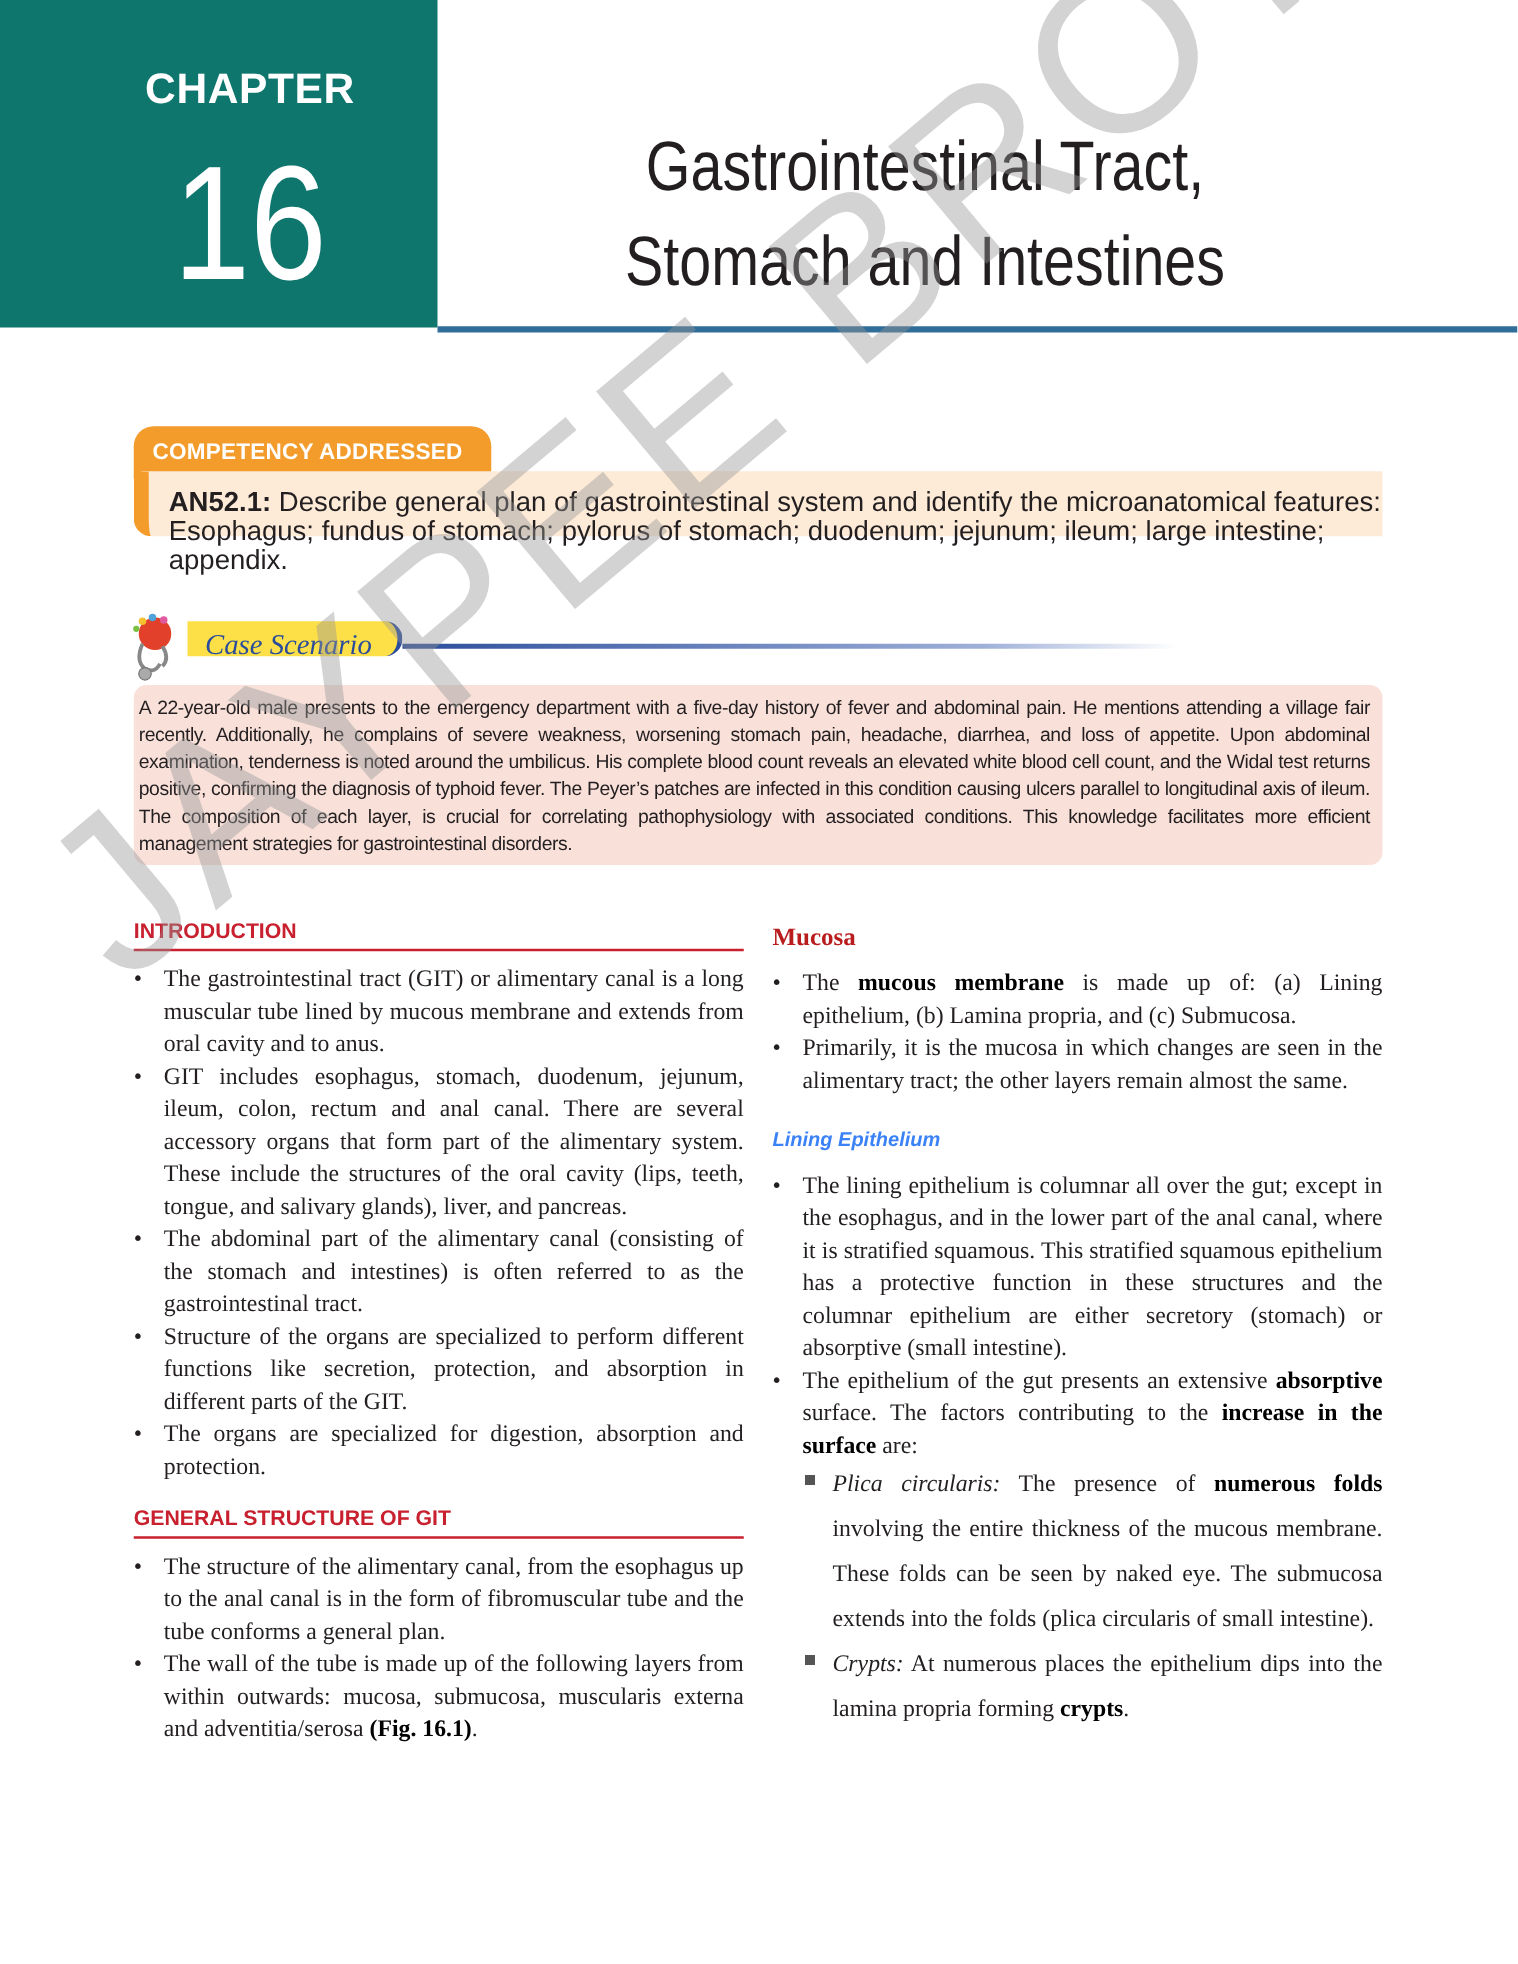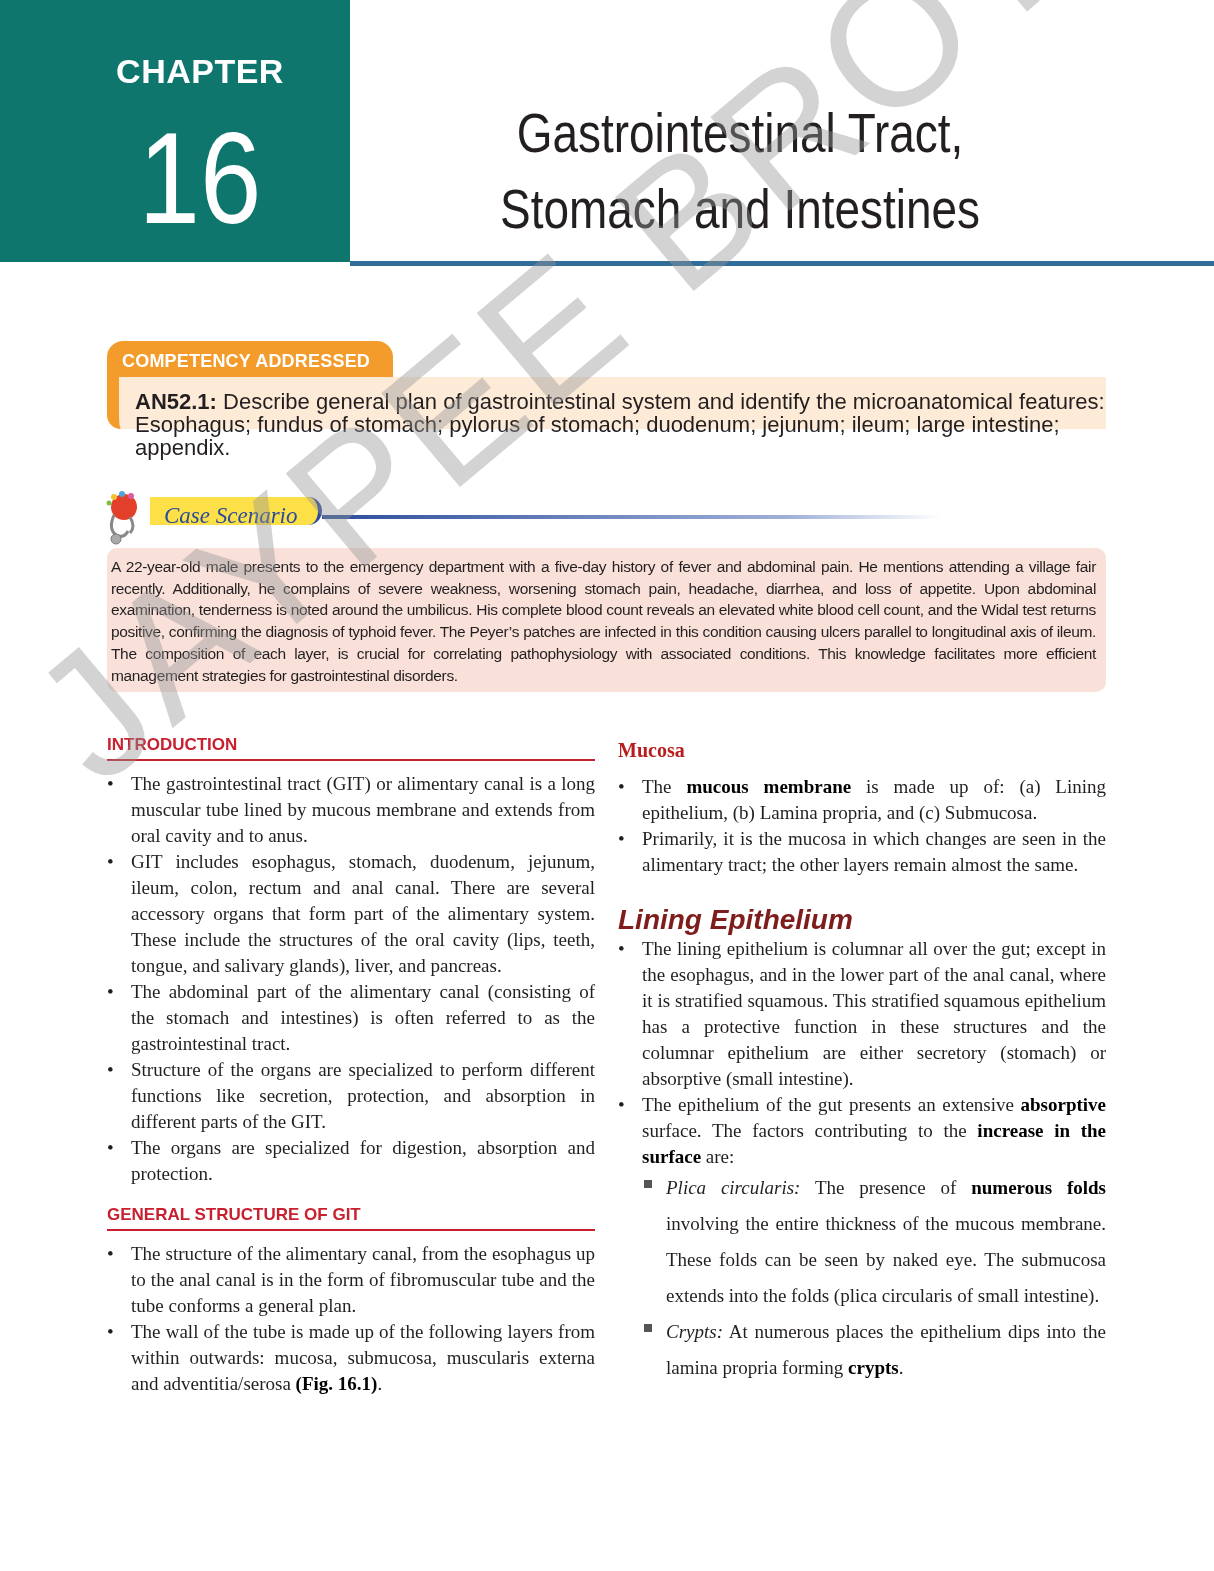--- a/index.html
+++ b/index.html
@@ -19,21 +19,21 @@
   .case-pill { position:absolute; left:150px; top:497px; width:172px; height:28px; background:#fde047; border-radius:0 22px 22px 0; border-right:4px solid #2a4c9b; box-sizing:border-box; }
   .case-pill span { position:absolute; left:14px; top:6px; font-family:"Liberation Serif", serif; font-style:italic; font-size:23px; color:#2a4c9b; }
   .case-line { position:absolute; left:322px; top:515px; width:620px; height:4px; background:linear-gradient(to right,#2a4c9b,#9fb0d8 75%, #ffffff); }
   .case-body { position:absolute; left:107px; top:548px; width:999px; height:144px; background:#f9e1da; border-radius:10px; box-sizing:border-box; padding:8px 10px 0 4px; font-family:"Liberation Sans", sans-serif; font-size:15.5px; line-height:21.7px; text-align:justify; letter-spacing:-0.35px; color:#231f20; }
 
   .col { position:absolute; top:735px; width:488px; }
   .col-left { left:107px; }
   .col-right { left:618px; }
   .h-red { font-family:"Liberation Sans", sans-serif; font-weight:bold; color:#c8202f; font-size:17px; padding-bottom:4px; border-bottom:2px solid #c8202f; margin:0 0 10px 0; }
   .h-blue { font-family:Liberation Serif, serif; font-weight:bold; color:#b91c1c; font-size:20px; margin:4px 0 12px 0; }
-  .h-it { font-family:"Liberation Sans", sans-serif; font-weight:bold; font-style:italic; color:#7f1d1d; font-size:28px; margin:26px 0 0 0; }
+  .h-it { font-family:"Liberation Sans", sans-serif; font-weight:bold; font-style:italic; color:#3b82f6; font-size:16px; margin:26px 0 14px 0; }
   ul.bul { list-style:none; margin:0; padding:0; }
   ul.bul > li { position:relative; padding-left:24px; font-size:19px; line-height:26px; text-align:justify; margin:0; }
   ul.bul > li::before { content:"•"; position:absolute; left:0; top:0; font-size:19px; }
   ul.sq { list-style:none; margin:0; padding:0 0 0 24px; }
   ul.sq > li { position:relative; padding-left:24px; font-size:19px; line-height:36px; text-align:justify; }
   ul.sq > li::before { content:""; position:absolute; left:2px; top:10px; width:8px; height:8px; background:#555; }
   .hl { color:#000000; font-weight:bold; }
   .it { font-style:italic; }
   .gap { height:18px; }
 

